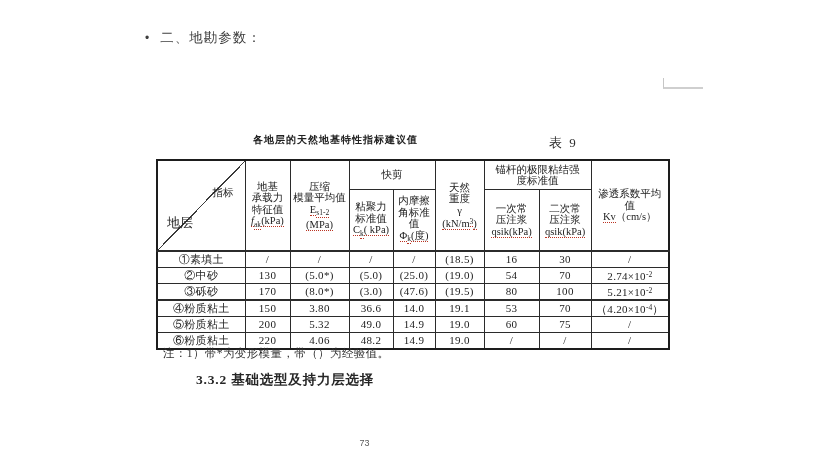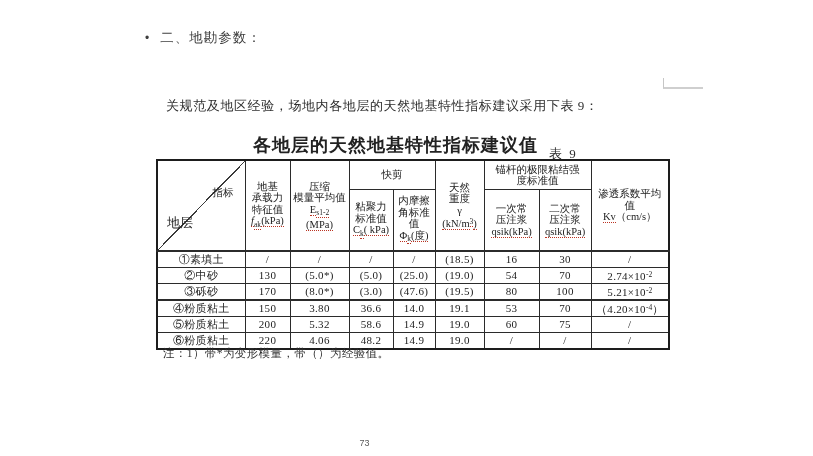--- a/index.html
+++ b/index.html
@@ -10,23 +10,23 @@
   
   .bullet-line{position:absolute;left:145px;top:29px;font-size:13.5px;color:#3d3d3d;
     font-family:"Liberation Sans","DejaVu Sans",sans-serif;letter-spacing:1px;}
   .bullet-line .marker{margin-right:10px;font-size:12px;}
   
   .artifact{position:absolute;left:663px;top:78px;width:39px;height:9px;
     border-left:1px solid #c6c6c6;border-bottom:2px solid #cfcfcf;}
   
   .intro{position:absolute;left:166px;top:97px;font-size:13px;letter-spacing:0.6px;color:#2f2f2f;}
   
-  .tbl-title{position:absolute;left:253px;top:133px;font-size:18px;font-weight:bold;
+  .tbl-title{position:absolute;left:253px;top:133px;font-size:10px;font-weight:bold;
     letter-spacing:1px;color:#222;}
-  .tbl-no{position:absolute;left:549px;top:145px;font-size:13px;color:#2f2f2f;letter-spacing:2px;}
+  .tbl-no{position:absolute;left:549px;top:134px;font-size:13px;color:#2f2f2f;letter-spacing:2px;}
   
   table.geo{position:absolute;left:156px;top:159px;width:512px;border-collapse:collapse;
     table-layout:fixed;background:#fff;}
   table.geo th,table.geo td{border:1px solid #2b2b2b;padding:0;margin:0;
     text-align:center;vertical-align:middle;font-weight:normal;color:#222;}
   table.geo{border:2px solid #1d1d1d;}
   table.geo thead th{font-size:10.5px;line-height:11.5px;}
   table.geo thead tr.h1 th{height:28px;}
   table.geo thead tr.h2 th{height:60px;}
   table.geo tbody td{height:15px;font-size:11px;line-height:13px;letter-spacing:0.3px;}
@@ -56,21 +56,20 @@
 <body>
 
 <div class="page">
 
   <div class="bullet-line">
     <span class="marker">•</span><span>二、地勘参数：</span>
   </div>
 
   <div class="artifact"></div>
 
-  <div class="intro">关规范及地区经验，场地内各地层的天然地基特性指标建议采用下表 9：</div>
 
   <div class="tbl-title">各地层的天然地基特性指标建议值</div>
   <div class="tbl-no">表 9</div>
 
   <table class="geo">
     <colgroup>
       <col class="c0">
         <col class="c1">
         <col class="c2">
         <col class="c3">
@@ -183,21 +182,21 @@
           <td>14.0</td>
           <td>19.1</td>
           <td>53</td>
           <td>70</td>
           <td><span>（4.20×10</span><span class="sup">-4</span><span>）</span></td>
         </tr>
         <tr>
           <td>⑤粉质粘土</td>
           <td>200</td>
           <td>5.32</td>
-          <td>58.6</td>
+          <td>49.0</td>
           <td>14.9</td>
           <td>19.0</td>
           <td>60</td>
           <td>75</td>
           <td>/</td>
         </tr>
         <tr>
           <td>⑥粉质粘土</td>
           <td>220</td>
           <td>4.06</td>
@@ -206,16 +205,17 @@
           <td>19.0</td>
           <td>/</td>
           <td>/</td>
           <td>/</td>
         </tr>
       </tbody>
   </table>
 
   <div class="note">注：1）带*为变形模量，带（）为经验值。</div>
 
+  <div class="sec-head">3.3.2 基础选型及持力层选择</div>
 
   <div class="page-no">73</div>
 
 </div>
 
 </body></html>

